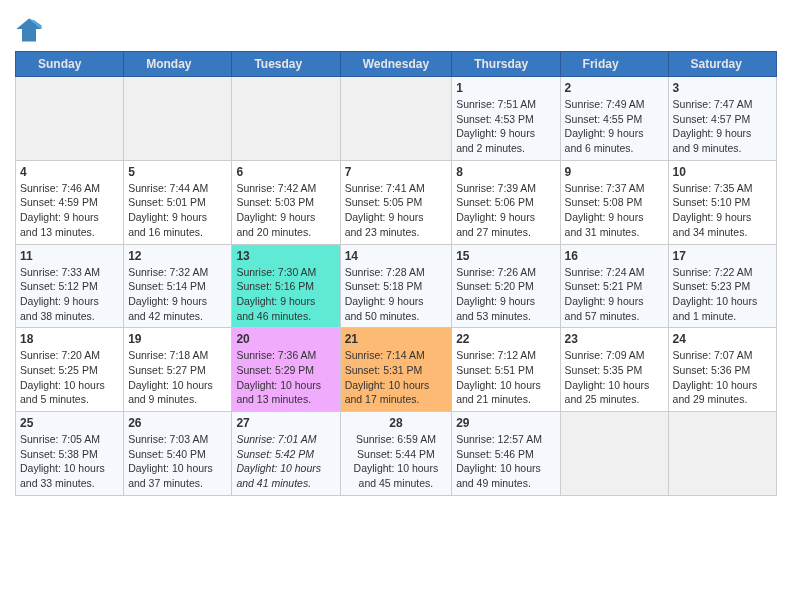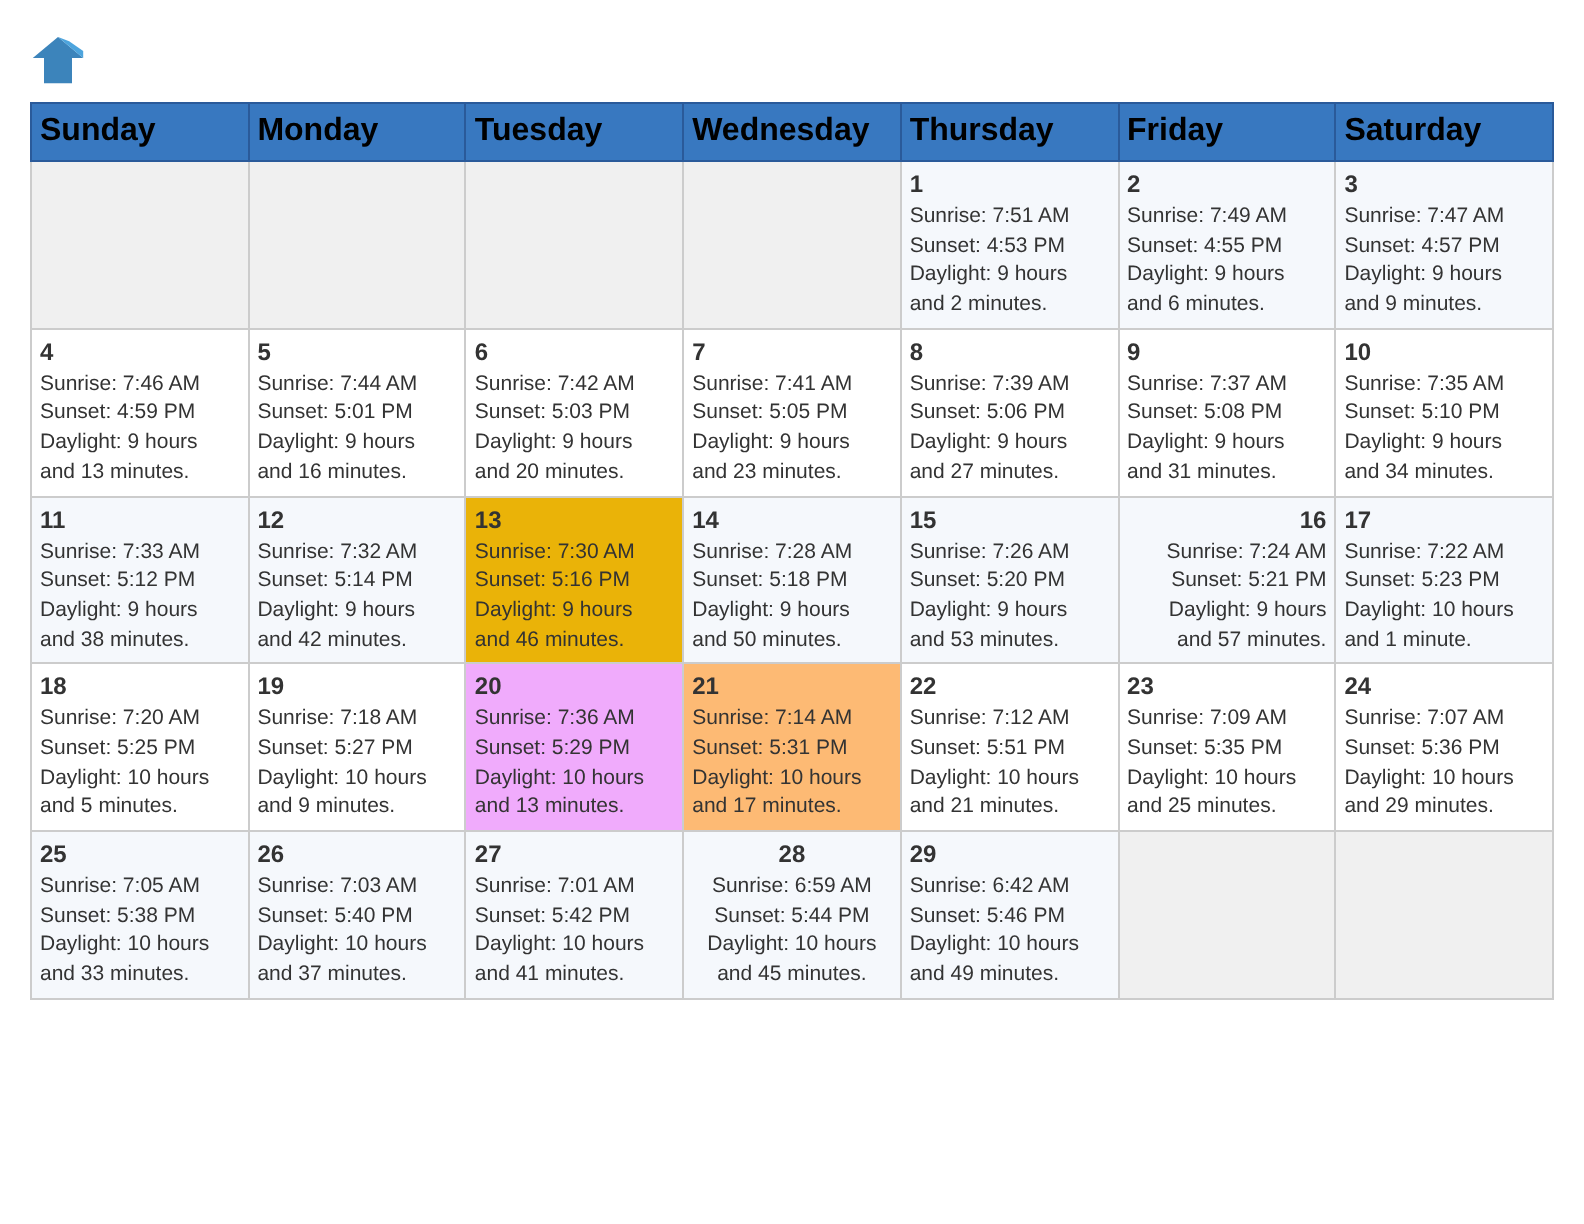--- a/index.html
+++ b/index.html
@@ -49,24 +49,24 @@
       color: #333;
       font-weight: bold;
     }
     table {
       width: 100%;
       border-collapse: collapse;
       font-size: 11px;
     }
     thead tr th {
       background-color: #3878c0;
-      color: #000000;
-      padding: 5px 4px;
+      color: #e5e5e5;
+      padding: 5px 22px;
       text-align: left;
-      font-size: 16px;
+      font-size: 12px;
       font-weight: bold;
       border: 1px solid #2a5a9a;
     }
     tbody tr td {
       border: 1px solid #ccc;
       padding: 4px 4px;
       vertical-align: top;
       background: #fff;
       min-height: 70px;
       width: calc(100% / 7);
@@ -213,42 +213,42 @@
 Daylight: 9 hours
 and 38 minutes.</div>
         </td>
         <td style="background: rgb(245, 248, 252);">
           <span class="day-num">12</span>
           <div class="day-detail" style="white-space: pre-line;">Sunrise: 7:32 AM
 Sunset: 5:14 PM
 Daylight: 9 hours
 and 42 minutes.</div>
         </td>
-        <td style="background: #eab308; margin-left: 47px;">
+        <td style="background: #5eead4; margin-left: 47px;">
           <span class="day-num">13</span>
           <div class="day-detail" style="white-space: pre-line;">Sunrise: 7:30 AM
 Sunset: 5:16 PM
 Daylight: 9 hours
 and 46 minutes.</div>
         </td>
         <td style="background: rgb(245, 248, 252);">
           <span class="day-num">14</span>
           <div class="day-detail" style="white-space: pre-line;">Sunrise: 7:28 AM
 Sunset: 5:18 PM
 Daylight: 9 hours
 and 50 minutes.</div>
         </td>
         <td style="background: rgb(245, 248, 252);">
           <span class="day-num">15</span>
           <div class="day-detail" style="white-space: pre-line;">Sunrise: 7:26 AM
 Sunset: 5:20 PM
 Daylight: 9 hours
 and 53 minutes.</div>
         </td>
-        <td style="background: rgb(245, 248, 252); text-align: right;">
+        <td style="background: rgb(245, 248, 252);">
           <span class="day-num">16</span>
           <div class="day-detail" style="white-space: pre-line;">Sunrise: 7:24 AM
 Sunset: 5:21 PM
 Daylight: 9 hours
 and 57 minutes.</div>
         </td>
         <td style="background: rgb(245, 248, 252);">
           <span class="day-num">17</span>
           <div class="day-detail" style="white-space: pre-line;">Sunrise: 7:22 AM
 Sunset: 5:23 PM
@@ -317,35 +317,35 @@
         </td>
         <td style="background: rgb(245, 248, 252);">
           <span class="day-num">26</span>
           <div class="day-detail" style="white-space: pre-line;">Sunrise: 7:03 AM
 Sunset: 5:40 PM
 Daylight: 10 hours
 and 37 minutes.</div>
         </td>
         <td style="background: rgb(245, 248, 252);">
           <span class="day-num">27</span>
-          <div class="day-detail" style="white-space: pre-line;">Sunrise: 7:01 AM
+          <div class="day-detail" style="white-space: pre-line; font-style: italic;">Sunrise: 7:01 AM
 Sunset: 5:42 PM
 Daylight: 10 hours
 and 41 minutes.</div>
         </td>
         <td style="background: rgb(245, 248, 252); text-align: center;">
           <span class="day-num">28</span>
           <div class="day-detail" style="white-space: pre-line;">Sunrise: 6:59 AM
 Sunset: 5:44 PM
 Daylight: 10 hours
 and 45 minutes.</div>
         </td>
         <td style="background: rgb(245, 248, 252);">
           <span class="day-num">29</span>
-          <div class="day-detail" style="white-space: pre-line;">Sunrise: 6:42 AM
+          <div class="day-detail" style="white-space: pre-line;">Sunrise: 12:57 AM
 Sunset: 5:46 PM
 Daylight: 10 hours
 and 49 minutes.</div>
         </td>
         <td class="empty-cell"></td>
         <td class="empty-cell"></td>
       </tr>
     </tbody>
 </table>
 

